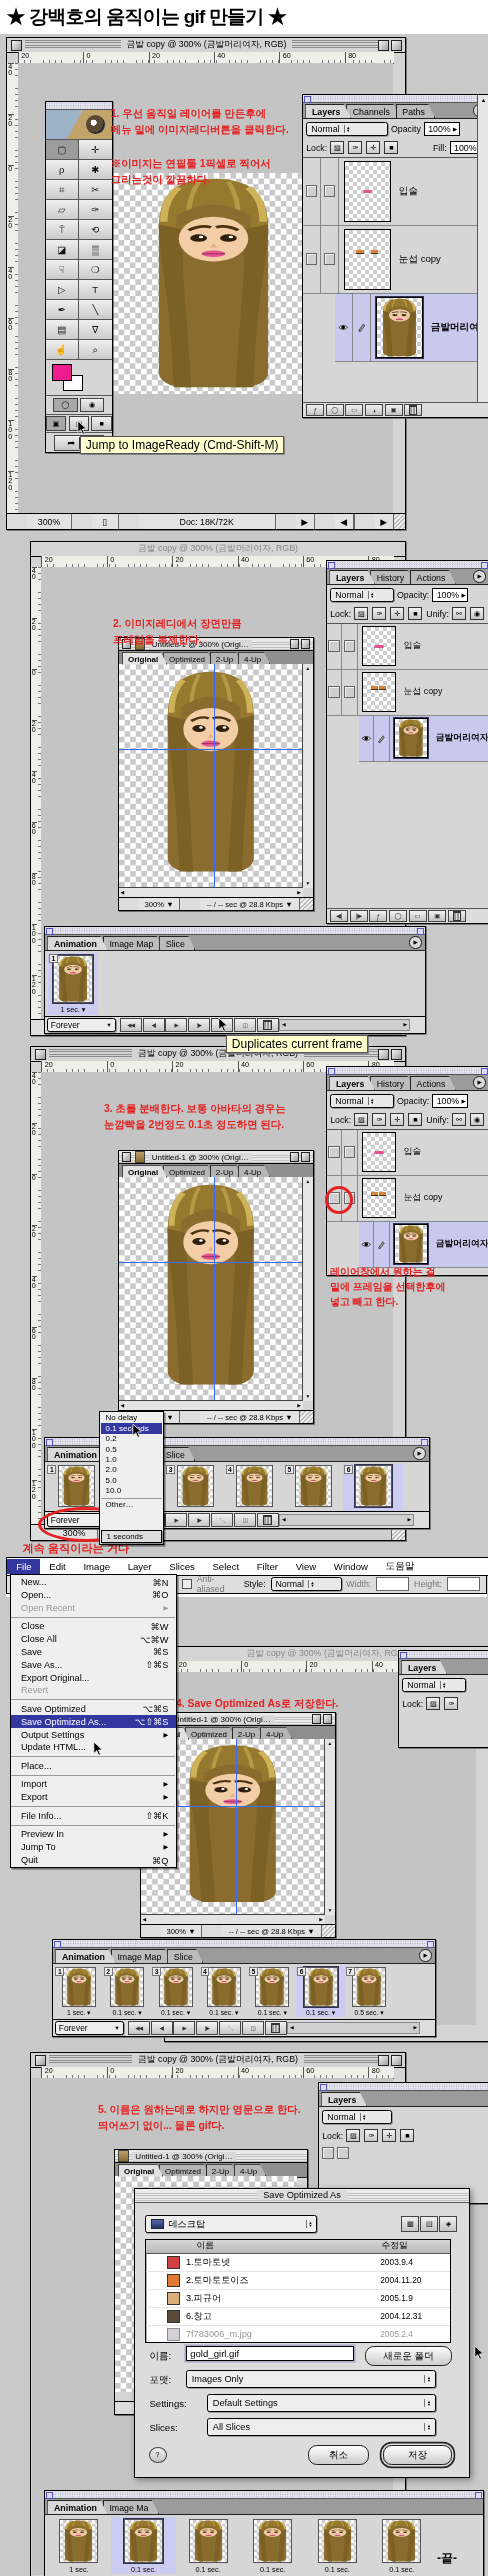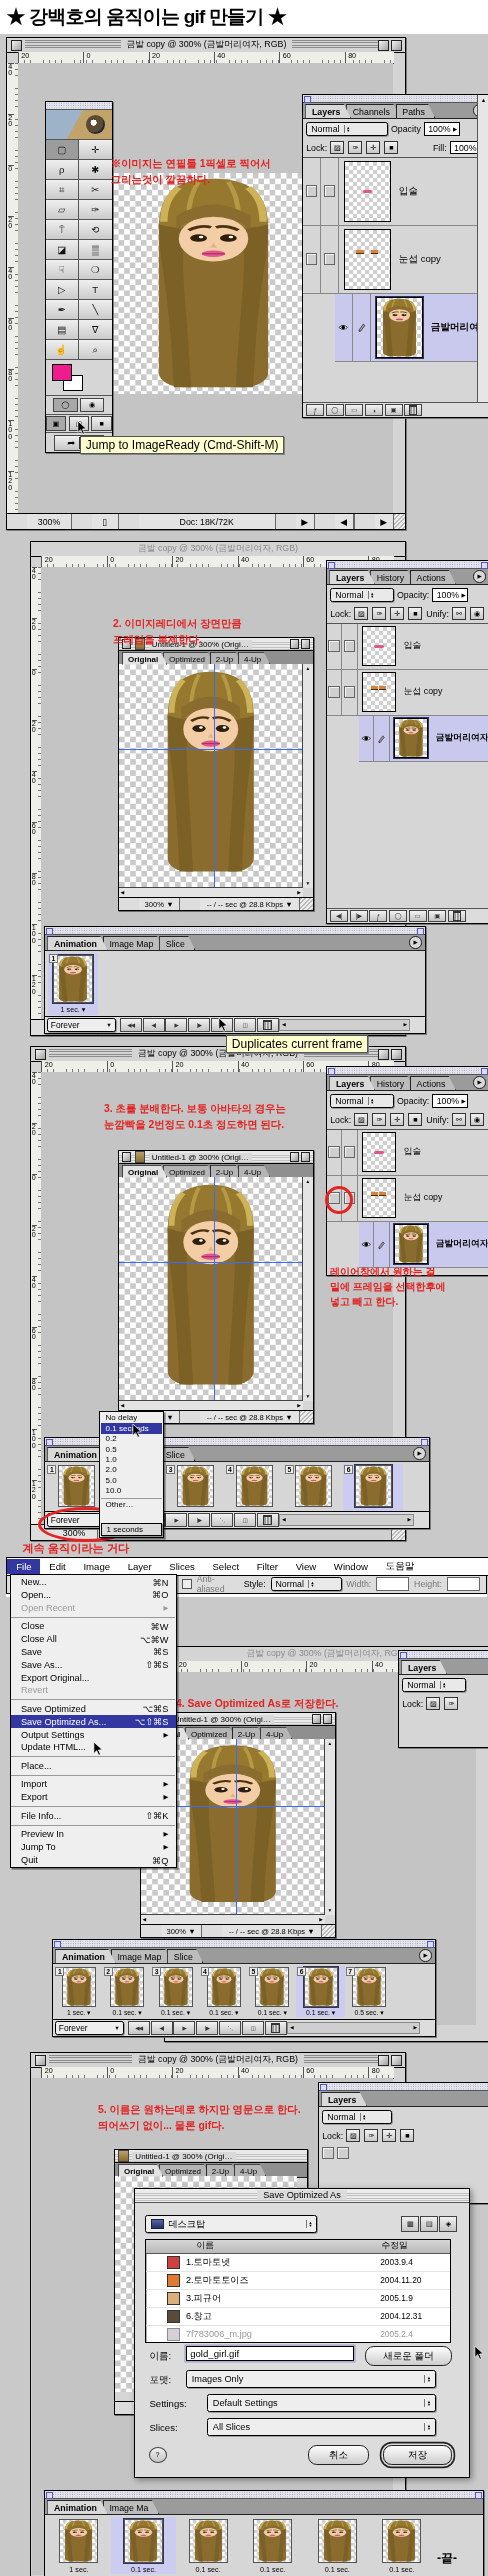--- a/index.html
+++ b/index.html
@@ -139,21 +139,21 @@
   .mi .mi-short{margin-left:auto;padding-left:12.8px;}
   .mi .mi-arrow{display:none;margin-left:auto;font-size:6.4px;}
   .mi.arrow .mi-arrow{display:inline;}
   .mi.disabled{color:#999;}
   .mi.selected{background:#3338a0;color:#fff;}
   .mi.divider{height:0;border-top:0.8px solid #999;margin:2.4px 0.8px;padding:0;}
   
   .dmenu{padding:0.8px;}
   .dmenu .mi{height:10.4px;font-size:8px;padding:0 4.8px;}
   .dmenu .mi.sep{border-top:0.8px solid #999;margin-top:1.6px;padding-top:0.8px;}
-  .dmenu .mi.current{border:0.8px solid #000;background:#ddd;box-shadow:0.8px 0.8px 0 #777;margin-top:13px;height:11.2px;}
+  .dmenu .mi.current{border:0.8px solid #000;background:#ddd;box-shadow:0.8px 0.8px 0 #777;margin-top:20px;height:11.2px;}
   
   .optbar{position:absolute;height:20px;background:#ddd;border:0.8px solid #000;display:flex;align-items:center;gap:4.8px;font-size:8.8px;padding:0 6.4px;z-index:2;}
   .optbar .chk{width:8.8px;height:8.8px;border:0.8px solid #555;background:#eee;}
   .optbar .dim{color:#777;}
   .fieldbox{width:34px;height:11.2px;border:0.8px solid #666;background:#fff;}
   
   .dialog{position:absolute;background:#dcdcdc;border:0.8px solid #000;box-shadow:1.6px 1.6px 6.4px rgba(0,0,0,.4);z-index:30;}
   .dlg-tb{position:relative;height:12.8px;border-bottom:0.8px solid #555;background:repeating-linear-gradient(#ececec 0 1.6px,#c0c0c0 1.6px 2.4px);display:flex;align-items:center;justify-content:center;}
   .dlg-tb .ttl{background:#dcdcdc;padding:0 6.4px;font-size:9.2px;position:relative;z-index:1;}
   .dpopup{display:flex;align-items:center;border:0.8px solid #000;border-radius:2.4px;background:#eee;box-shadow:0.8px 0.8px 0 #888;font-size:9.2px;padding:0 3.2px 0 4.8px;height:16px;}
@@ -251,20 +251,22 @@
         <span class="vnum">80</span>
         <span class="vnum">100</span>
         <span class="vnum">120</span>
       </div>
     <div class="content">
       <div class="checker" style="left:95px;top:110px;width:202px;height:221px">
         <svg class="girl" style="left:26.4px;top:3.2px;width:149px;height:214px" viewBox="0 0 60 150" preserveAspectRatio="none">
             <use href="#girl"></use>
           </svg>
       </div>
+      <div class="note" style="left:93px;top:43px">1. 우선 움직일 레이어를 만든후에
+메뉴 밑에 이미지레디버튼을 클릭한다.</div>
       <div class="note" style="left:93px;top:93px">※이미지는 연필툴 1픽셀로 찍어서
 그리는것이 깔끔하다.</div>
 
       <div class="palette" id="toolbar" style="left:27px;top:38px">
         <div class="phead"></div>
         <div class="pslogo"></div>
         <div class="toolgrid">
           <span class="tool">
               <span>▢</span>
             </span>

